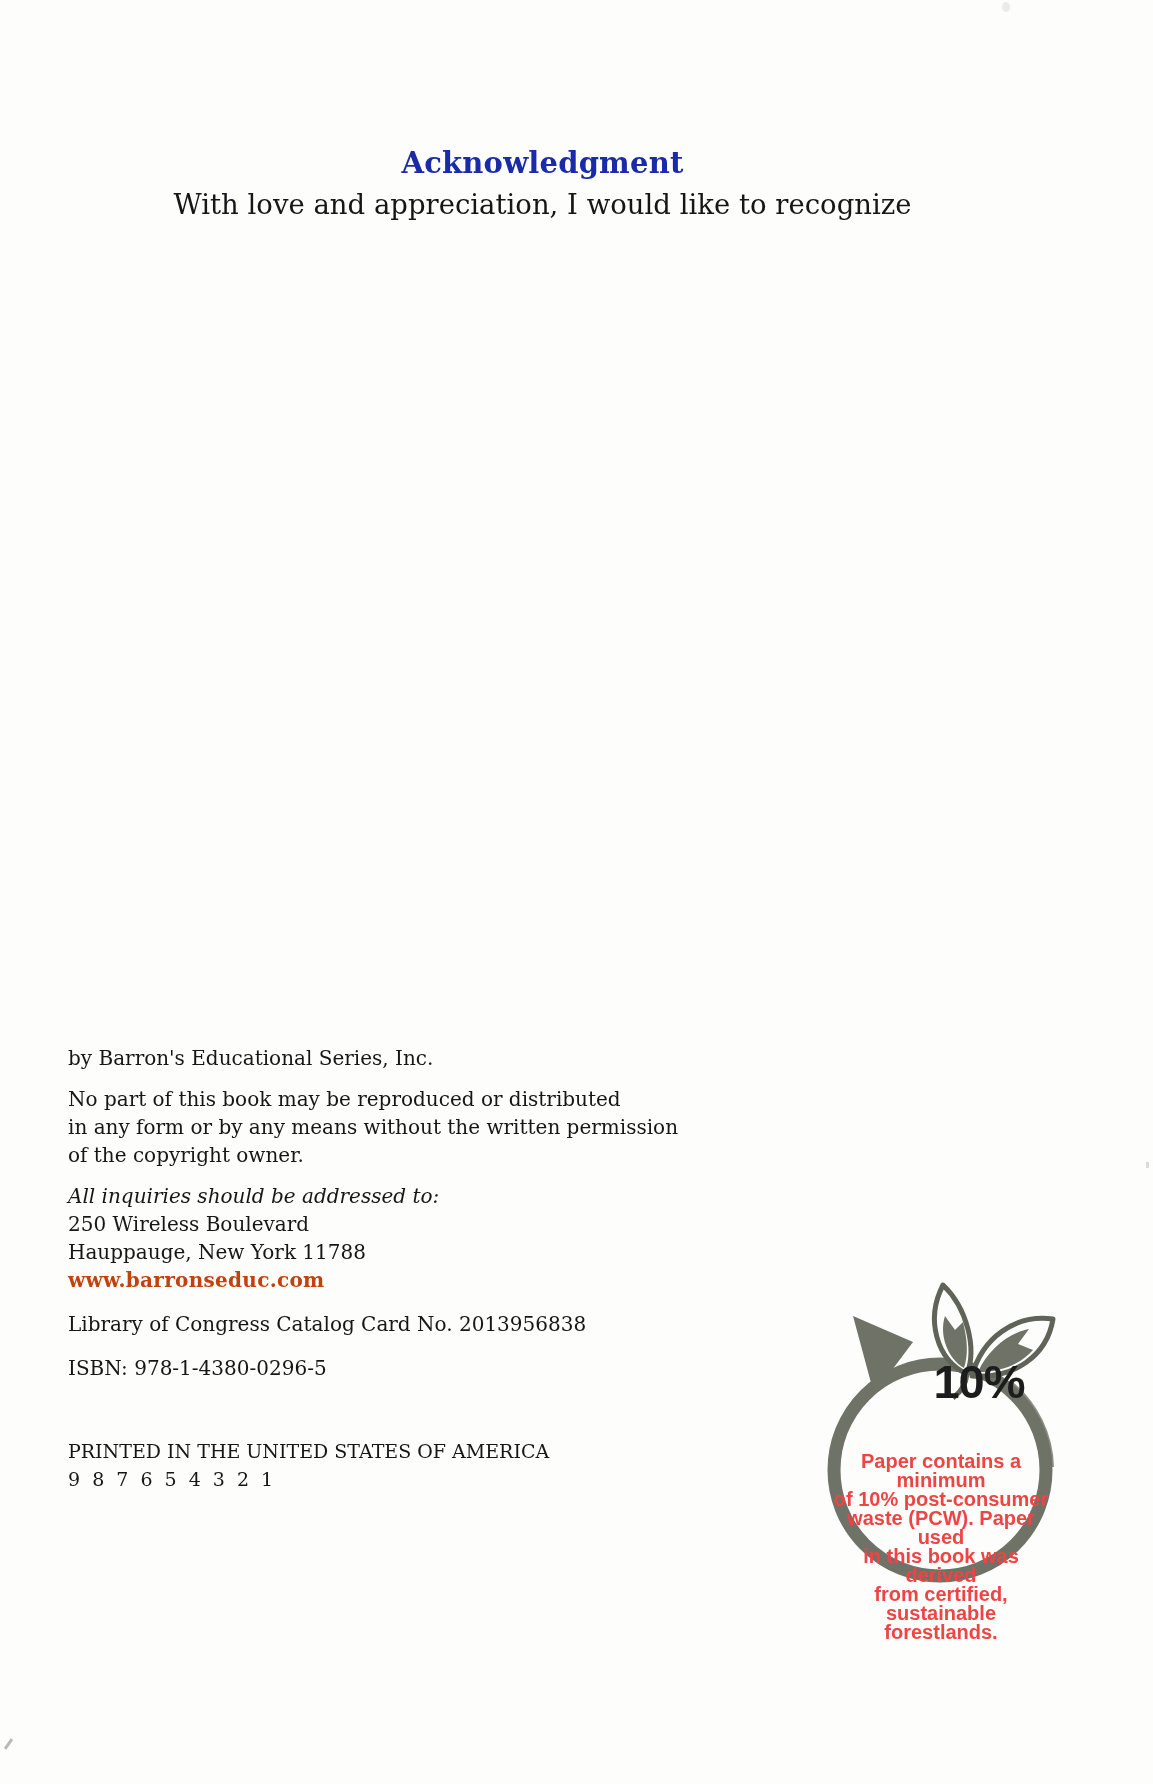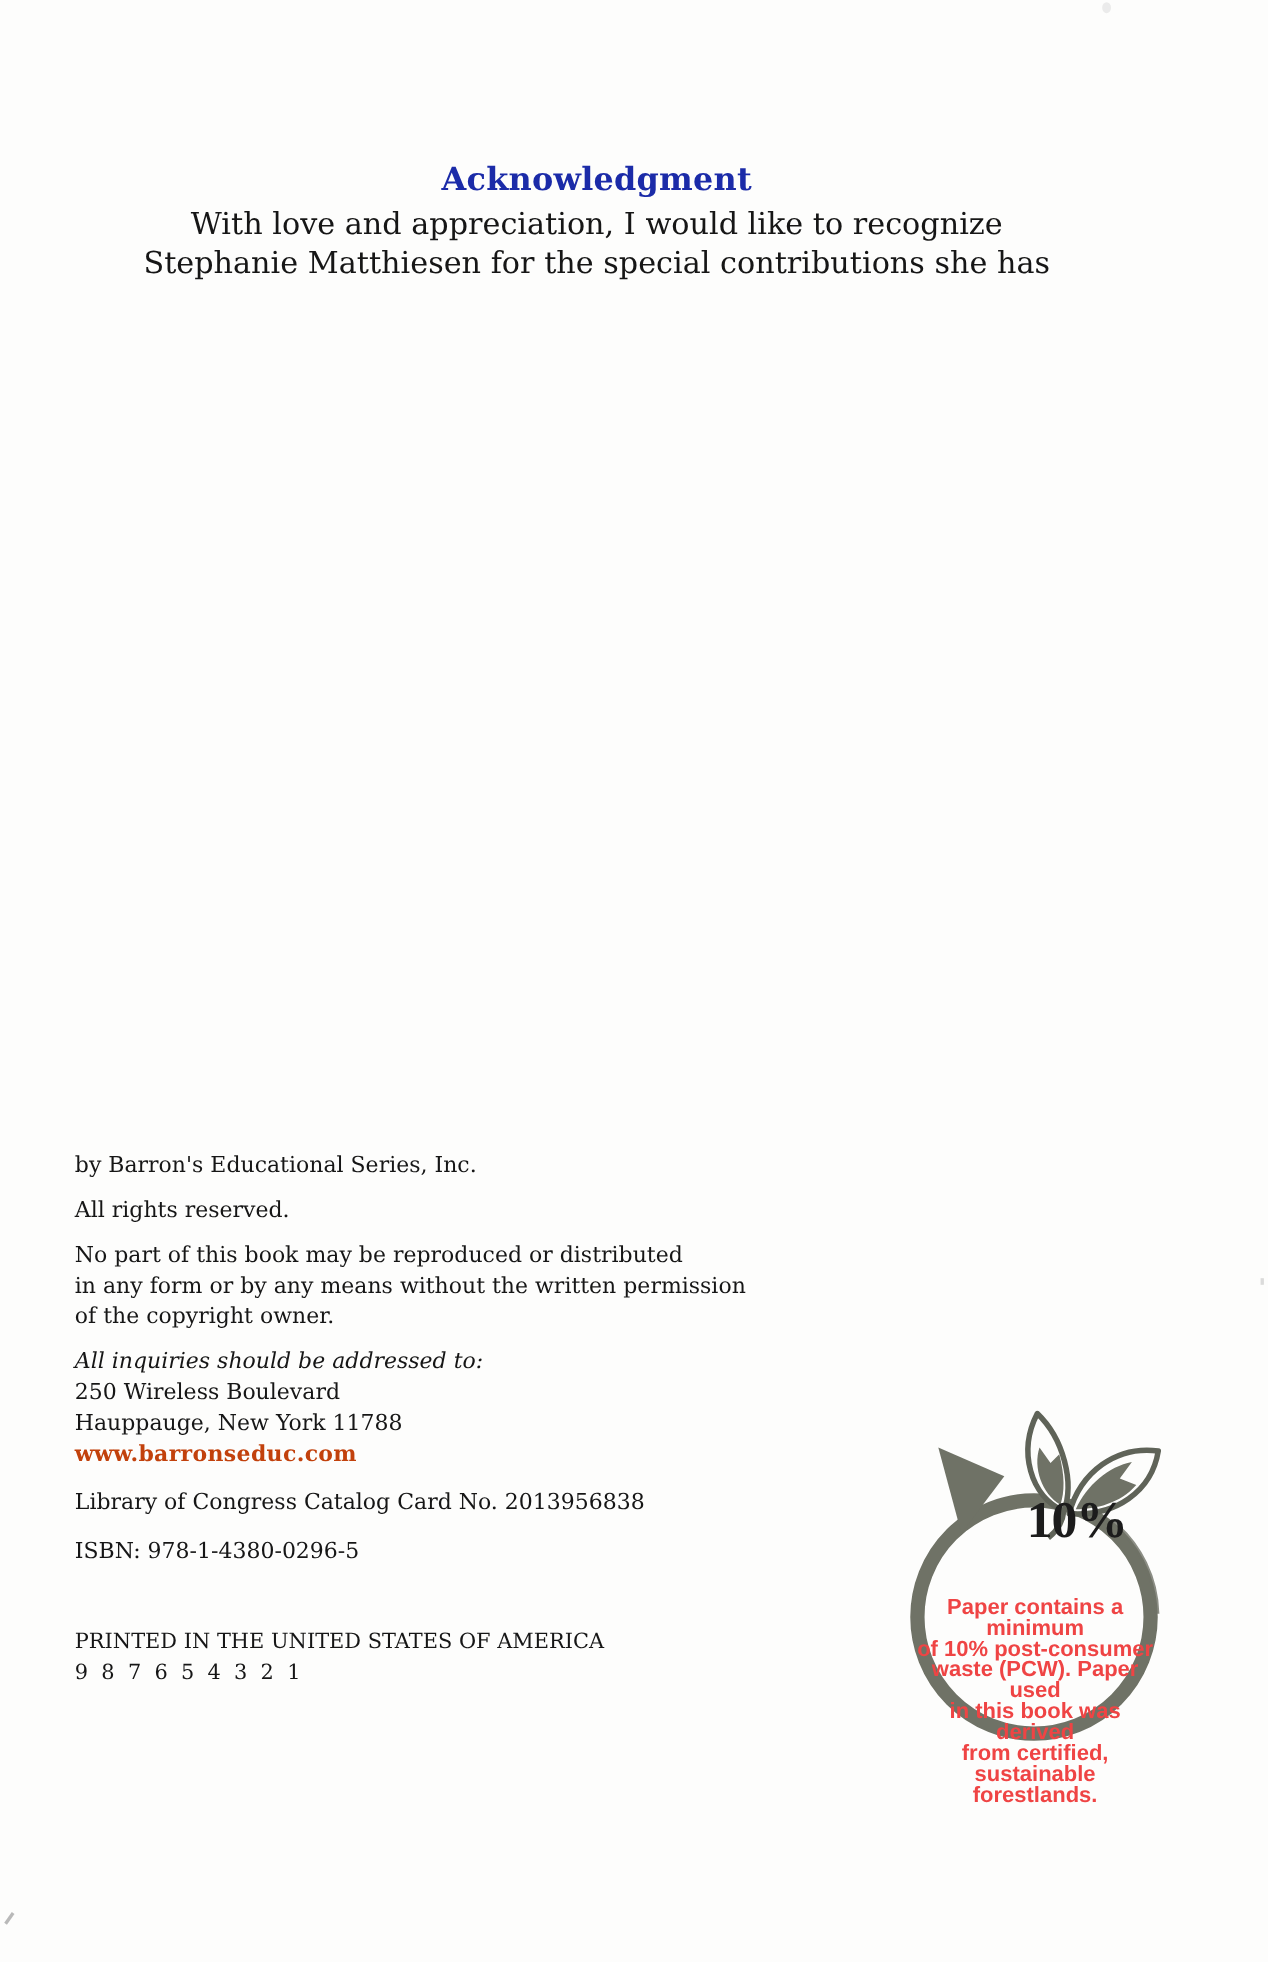--- a/index.html
+++ b/index.html
@@ -43,21 +43,21 @@
   .badge {
     position:absolute; left:816px; top:1272px;
     width:250px; height:320px;
     font-family:"Liberation Sans", sans-serif;
     color:#1c1c1c;
   }
   .badge svg { position:absolute; left:0; top:0; }
   .badge .percent {
     position:absolute; left:83px; top:86px; width:160px;
     text-align:center; font-size:47px; font-weight:800;
-    letter-spacing:-1px; line-height:48px;font-family:Liberation Serif, serif;
+    letter-spacing:-1px; line-height:48px;
   }
   .badge .bigtitle {
     position:absolute; left:8px; top:132px; width:222px;
     text-align:center; font-size:20.5px; font-weight:800;
     line-height:23px; letter-spacing:-0.3px;
   }
   .badge .desc {
     position:absolute; left:14px; top:180px; width:222px;
     text-align:center; font-size:20px; font-weight:700;
     line-height:19px; color:#ef4444;
@@ -70,27 +70,25 @@
   .a3 { left:1002px; top:2px; width:8px; height:10px; opacity:.25; border-radius:50%; }
 </style>
 </head>
 <body>
 
 <div class="page">
 
   <div class="ack">
     <h1>Acknowledgment</h1>
     <div class="line">With love and appreciation, I would like to recognize</div>
-    <div class="line">Stephanie Matthiesen for the special contributions she has</div>
   </div>
 
   <div class="copy">
     <p>by Barron's Educational Series, Inc.</p>
 
-    <p class="gap-s">All rights reserved.</p>
 
     <p class="gap-s">No part of this book may be reproduced or distributed</p>
     <p>in any form or by any means without the written permission</p>
     <p>of the copyright owner.</p>
 
     <p class="gap-s italic">All inquiries should be addressed to:</p>
     <p>250 Wireless Boulevard</p>
     <p>Hauppauge, New York 11788</p>
     <p class="weblink">www.barronseduc.com</p>
 

